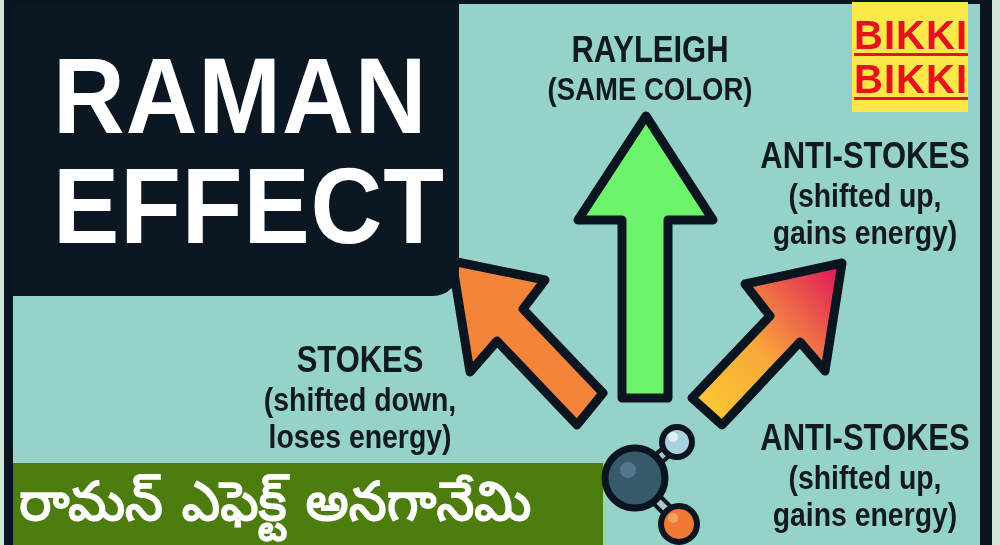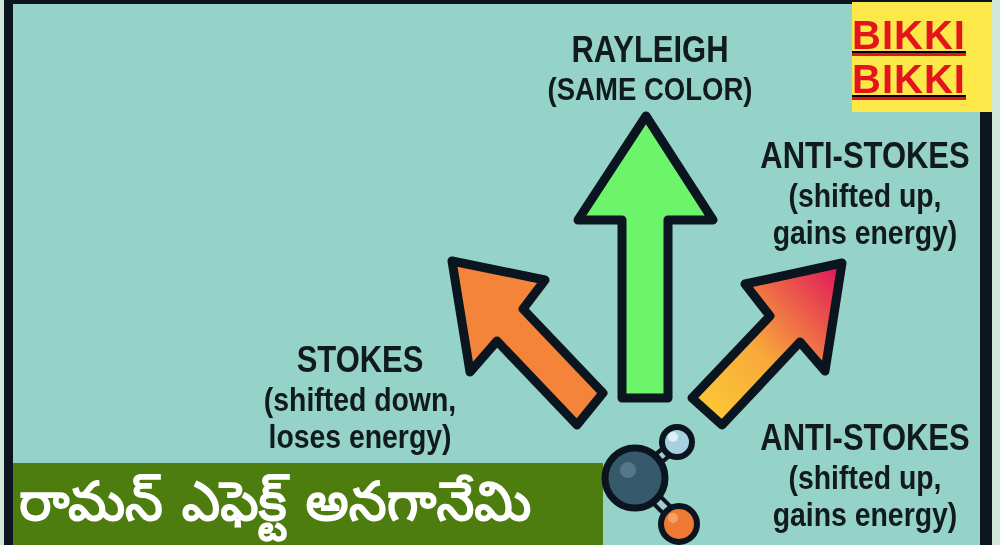--- a/index.html
+++ b/index.html
@@ -28,23 +28,23 @@
   }
   .title-line {
     position: absolute; left: 40px; color: #ffffff;
     font-weight: bold; font-size: 108px; letter-spacing: 1px;
     line-height: 1; transform: scaleX(0.92); transform-origin: left top;
   }
   .title-line.l1 { top: 38px; }
   .title-line.l2 { top: 148px; }
 
   .badge {
-    position: absolute; left: 852px; top: 2px; width: 140px; height: 110px;
+    position: absolute; left: 852px; top: 2px; width: 116px; height: 110px;
     background: #fde84a;
-    display: flex; flex-direction: column; align-items: flex-start; justify-content: center; text-decoration: underline;
+    display: flex; flex-direction: column; align-items: flex-end; justify-content: center;
   }
   .badge-line {
     color: #e3141b; font-weight: bold; font-size: 40px; line-height: 1.1;
     text-decoration: underline; text-decoration-thickness: 3px; text-underline-offset: 4px;
     letter-spacing: 1px;
   }
 
   .label {
     position: absolute; text-align: center; color: #111a1d;
     font-weight: bold; line-height: 1.13;
@@ -94,20 +94,24 @@
 
     <g>
       <polygon points="452,261 545,280 523,309 603,393 577,425 497,341 470,372" fill="#f4843a" stroke="#0b1520" stroke-width="9" stroke-linejoin="round"></polygon>
     </g>
 
     <g>
       <polygon points="842,263 825,371 800,342 722,425 692,398 770,316 745,284" fill="url(#antiGrad)" stroke="#0b1520" stroke-width="9" stroke-linejoin="round"></polygon>
     </g>
   </svg>
 
+  <div class="title-box">
+    <div class="title-line l1">RAMAN</div>
+    <div class="title-line l2">EFFECT</div>
+  </div>
 </div>
 
 <div class="badge">
   <span class="badge-line">BIKKI</span>
   <span class="badge-line">BIKKI</span>
 </div>
 
 <div class="label rayleigh">
   <span class="head">RAYLEIGH</span>
   <span class="sub">(SAME COLOR)</span>

